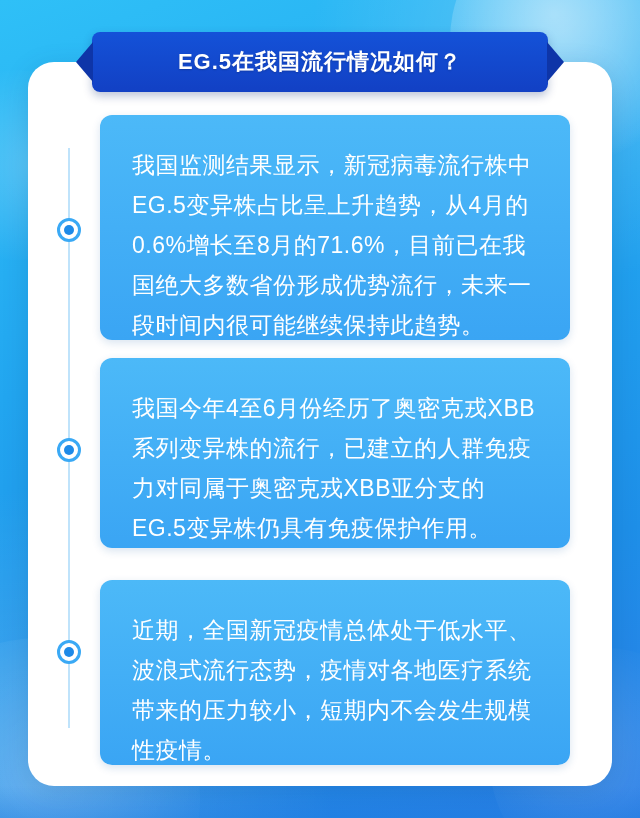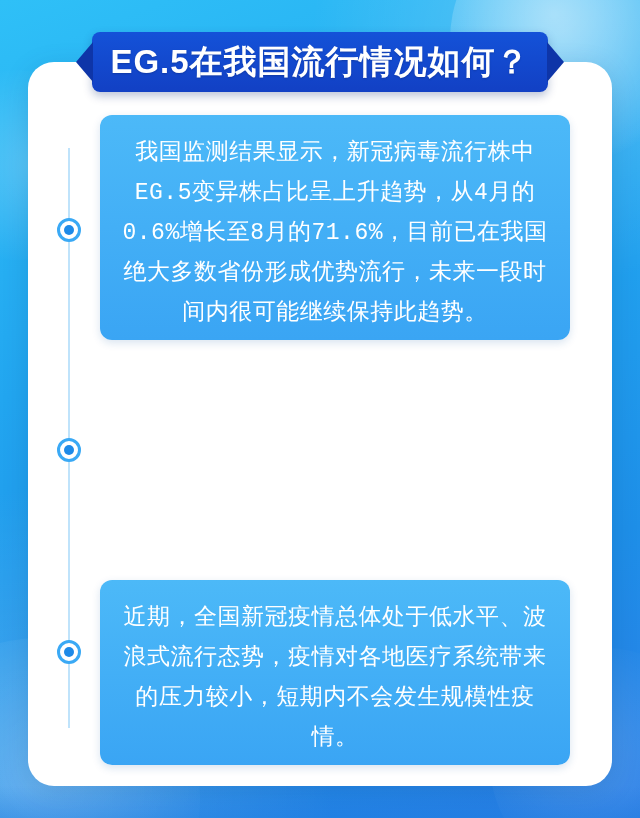--- a/index.html
+++ b/index.html
@@ -91,21 +91,21 @@
     border-right: 17px solid #0e35a8;
   }
   .title-banner:after {
     right: -16px;
     border-left: 17px solid #0e35a8;
   }
   .title-text {
     position: relative;
     z-index: 2;
     color: #ffffff;
-    font-size: 33px;
+    font-size: 22px;
     font-weight: bold;
     letter-spacing: 1px;
     white-space: nowrap;
     text-shadow: 0 1px 2px rgba(0,0,0,0.18);
   }
 
   
   .timeline {
     position: absolute;
     left: 68px;
@@ -143,27 +143,26 @@
     position: absolute;
     left: 100px;
     width: 470px;
     border-radius: 12px;
     background: linear-gradient(180deg, #4cb9f8 0%, #3aa5f4 100%);
     box-sizing: border-box;
     padding: 18px 20px 16px 20px;
     box-shadow: 0 3px 8px rgba(20, 90, 160, 0.16);
   }
   .block p {
-    margin: 0;
+    margin: 12px;
     color: #ffffff;
     font-size: 23px;
     line-height: 40px;
     letter-spacing: 0.5px;
-    font-family: Liberation Mono, monospace;
-    text-align: center;
+    font-family: Liberation Sans, sans-serif;
   }
   .block-1 { top: 115px; height: 225px; }
   .block-2 { top: 358px; height: 190px; }
   .block-3 { top: 580px; height: 185px; }
 
   .bottom-strip {
     position: absolute;
     left: 0;
     bottom: 0;
     width: 640px;
@@ -189,19 +188,22 @@
 
   <div class="timeline"></div>
   <div class="dot dot-1"></div>
   <div class="dot dot-2"></div>
   <div class="dot dot-3"></div>
 
   <div class="block block-1">
     <p>我国监测结果显示，新冠病毒流行株中EG.5变异株占比呈上升趋势，从4月的0.6%增长至8月的71.6%，目前已在我国绝大多数省份形成优势流行，未来一段时间内很可能继续保持此趋势。</p>
   </div>
 
+  <div class="block block-2">
+    <p>我国今年4至6月份经历了奥密克戎XBB系列变异株的流行，已建立的人群免疫力对同属于奥密克戎XBB亚分支的EG.5变异株仍具有免疫保护作用。</p>
+  </div>
 
   <div class="block block-3">
     <p>近期，全国新冠疫情总体处于低水平、波浪式流行态势，疫情对各地医疗系统带来的压力较小，短期内不会发生规模性疫情。</p>
   </div>
 
   <div class="bottom-strip"></div>
 </div>
 
 </body></html>

